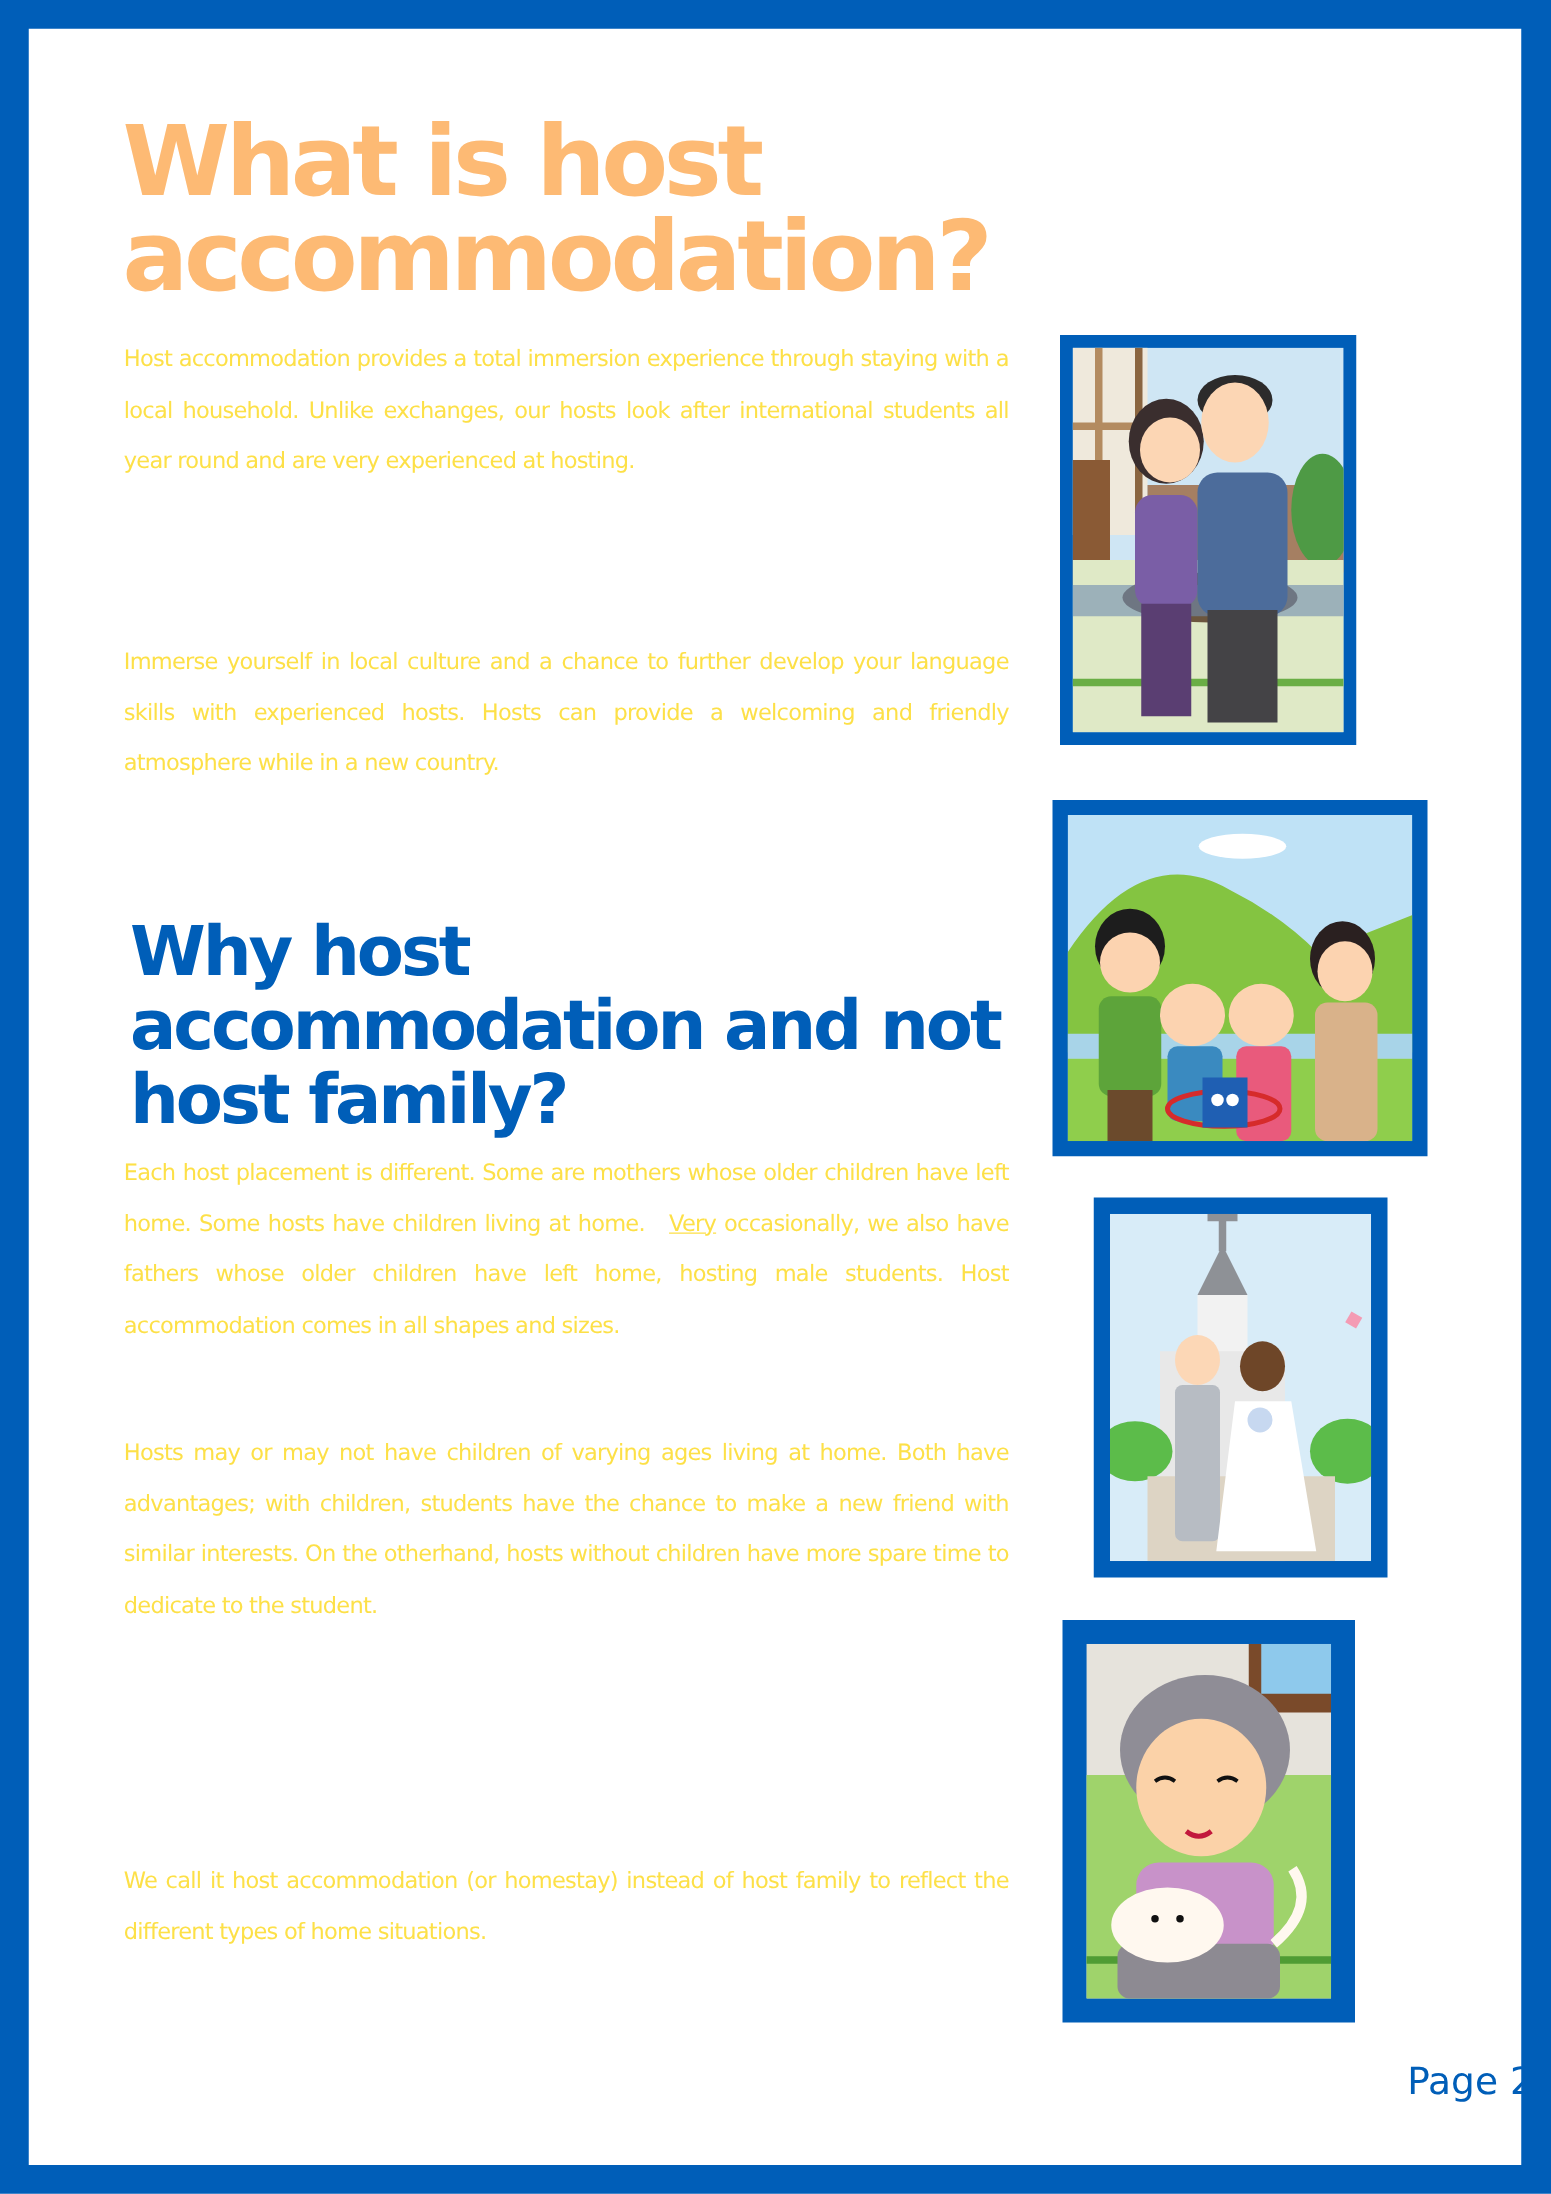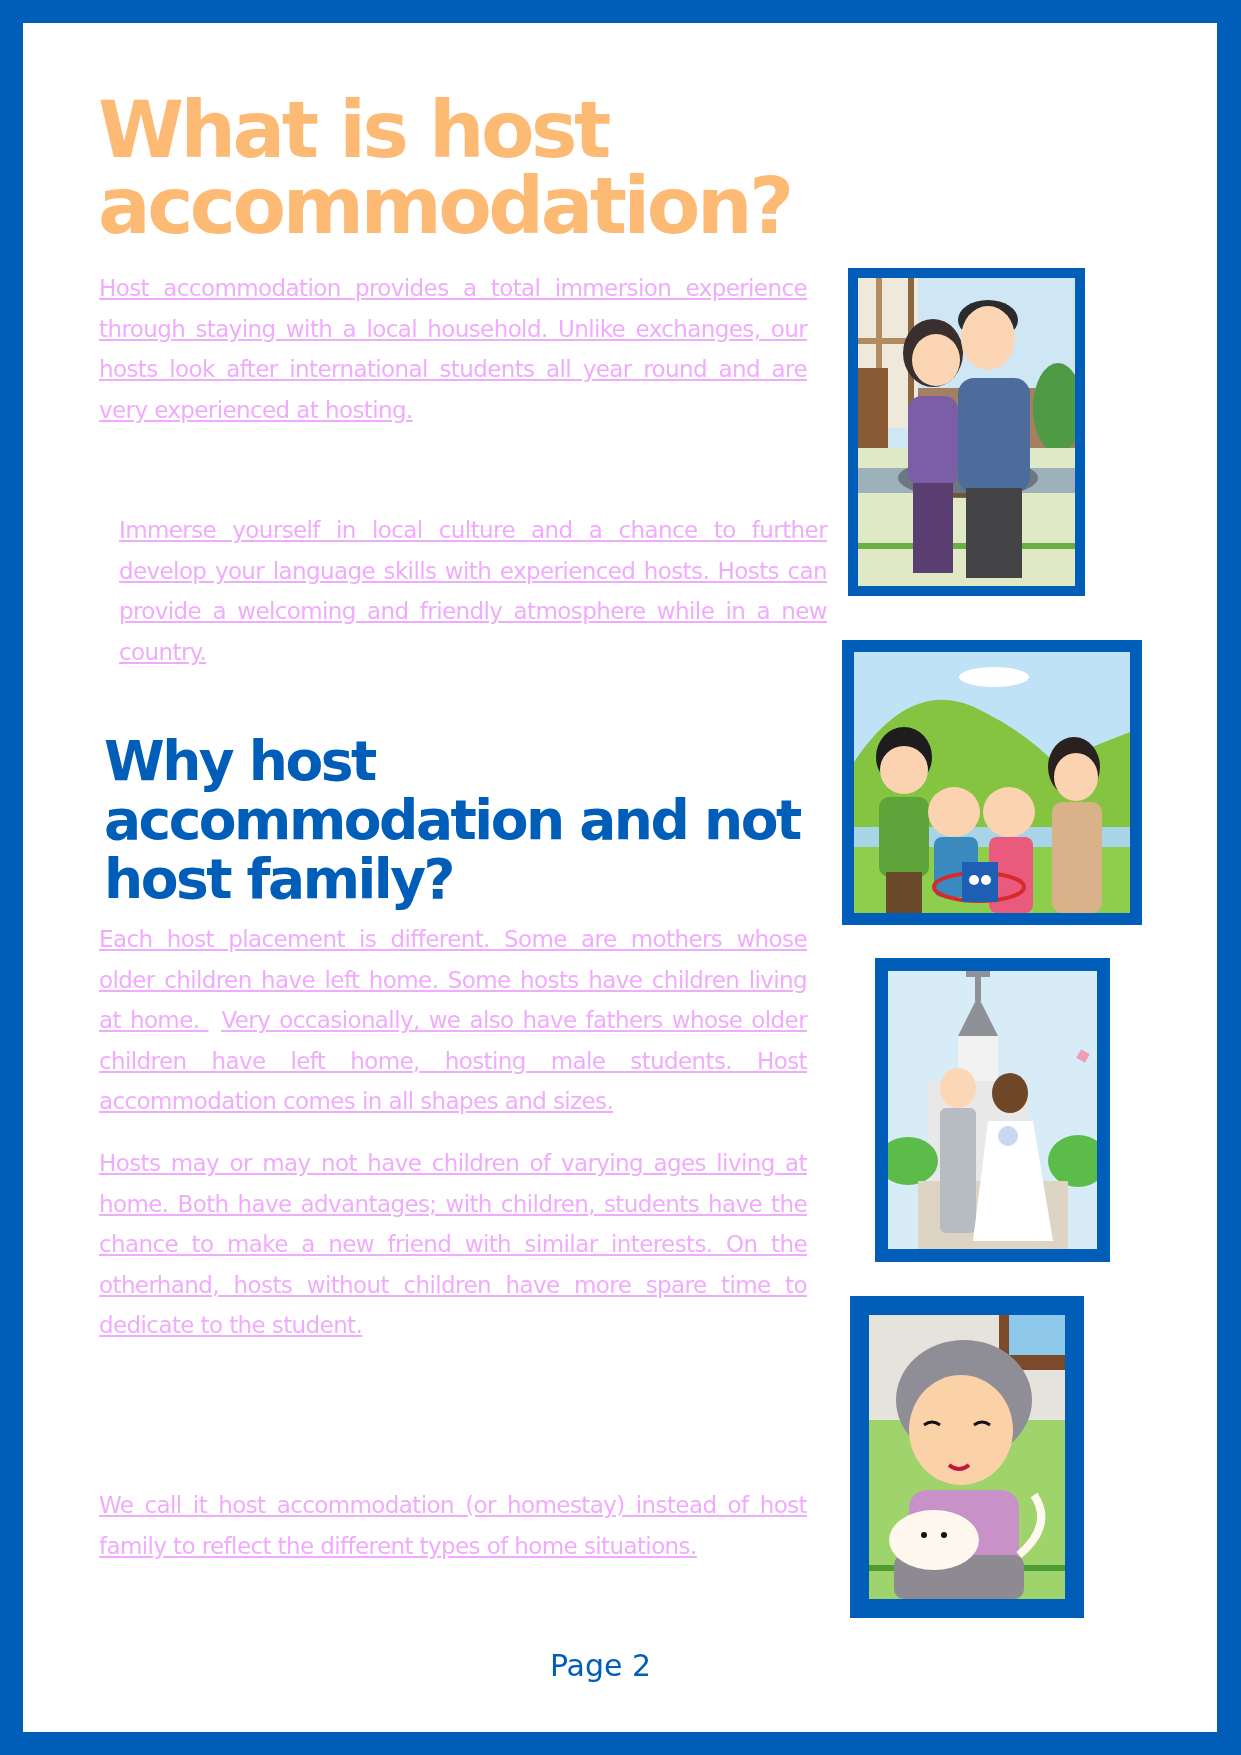--- a/index.html
+++ b/index.html
@@ -19,47 +19,47 @@
       font-weight: bold; font-size: 78px; line-height: 76px; letter-spacing: -3.5px;
     }
     .h2 {
       position: absolute; left: 104px; top: 732px; width: 700px;
       margin: 0; color: #005EB8;
       font-family: "DejaVu Sans", "Liberation Sans", sans-serif;
       font-weight: bold; font-size: 55px; line-height: 59px; letter-spacing: -2.5px;
     }
     .para {
       position: absolute; left: 99px; width: 708px; margin: 0;
-      color: #f0abfc; text-align: justify; text-align-last: left;
+      color: #fde047; text-align: justify; text-align-last: left;
       font-family: "DejaVu Sans", "Liberation Sans", sans-serif;
-      font-size: 23px; line-height: 40.6px; letter-spacing: -0.6px; text-decoration: underline;
+      font-size: 18px; line-height: 40.6px; letter-spacing: -0.6px;
     }
     .para .u { text-decoration: underline; margin-left: 13px; }
     .frame {
       position: absolute; background: #005EB8; box-sizing: border-box;
     }
     .frame .art { position: absolute; overflow: hidden; }
     .page-num {
-      position: absolute; left: 0; width: 1221px; top: 1648px; text-align: center;
+      position: absolute; left: 0; width: 1221px; top: 1648px; text-align: right;
       color: #005EB8; font-size: 30px; line-height: 36px;
       font-family: "DejaVu Sans", "Liberation Sans", sans-serif;
-      padding-left: 0;
+      padding-left: 16px;
     }
     .page-num span { display: inline-block; transform: translateX(-10px); }
     svg { display: block; }
   </style>
 </head>
 <body>
 
 <div class="page"></div>
 
 <h1 class="h1">What is host accommodation?</h1>
 
 <p class="para" style="top:268px;">Host accommodation provides a total immersion experience through staying with a local household. Unlike exchanges, our hosts look after international students all year round and are very experienced at hosting.</p>
-<p class="para" style="top:510px;margin-left:20px;">Immerse yourself in local culture and a chance to further develop your language skills with experienced hosts. Hosts can provide a welcoming and friendly atmosphere while in a new country.</p>
+<p class="para" style="top:510px;">Immerse yourself in local culture and a chance to further develop your language skills with experienced hosts. Hosts can provide a welcoming and friendly atmosphere while in a new country.</p>
 
 <h2 class="h2">Why host accommodation and not host family?</h2>
 
 <p class="para" style="top:919px;"><span>Each host placement is different. Some are mothers whose older children have left home. Some hosts have children living at home. </span><span class="u">Very</span><span> occasionally, we also have fathers whose older children have left home, hosting male students. Host accommodation comes in all shapes and sizes.</span></p>
 
 <p class="para" style="top:1143px;">Hosts may or may not have children of varying ages living at home. Both have advantages; with children, students have the chance to make a new friend with similar interests. On the otherhand, hosts without children have more spare time to dedicate to the student.</p>
 <p class="para" style="top:1485px;">We call it host accommodation (or homestay) instead of host family to reflect the different types of home situations.</p>
 
 <div class="frame" style="left:848px; top:268px; width:237px; height:328px;">
   <div class="art" style="left:10px; top:10px; width:217px; height:308px;">

